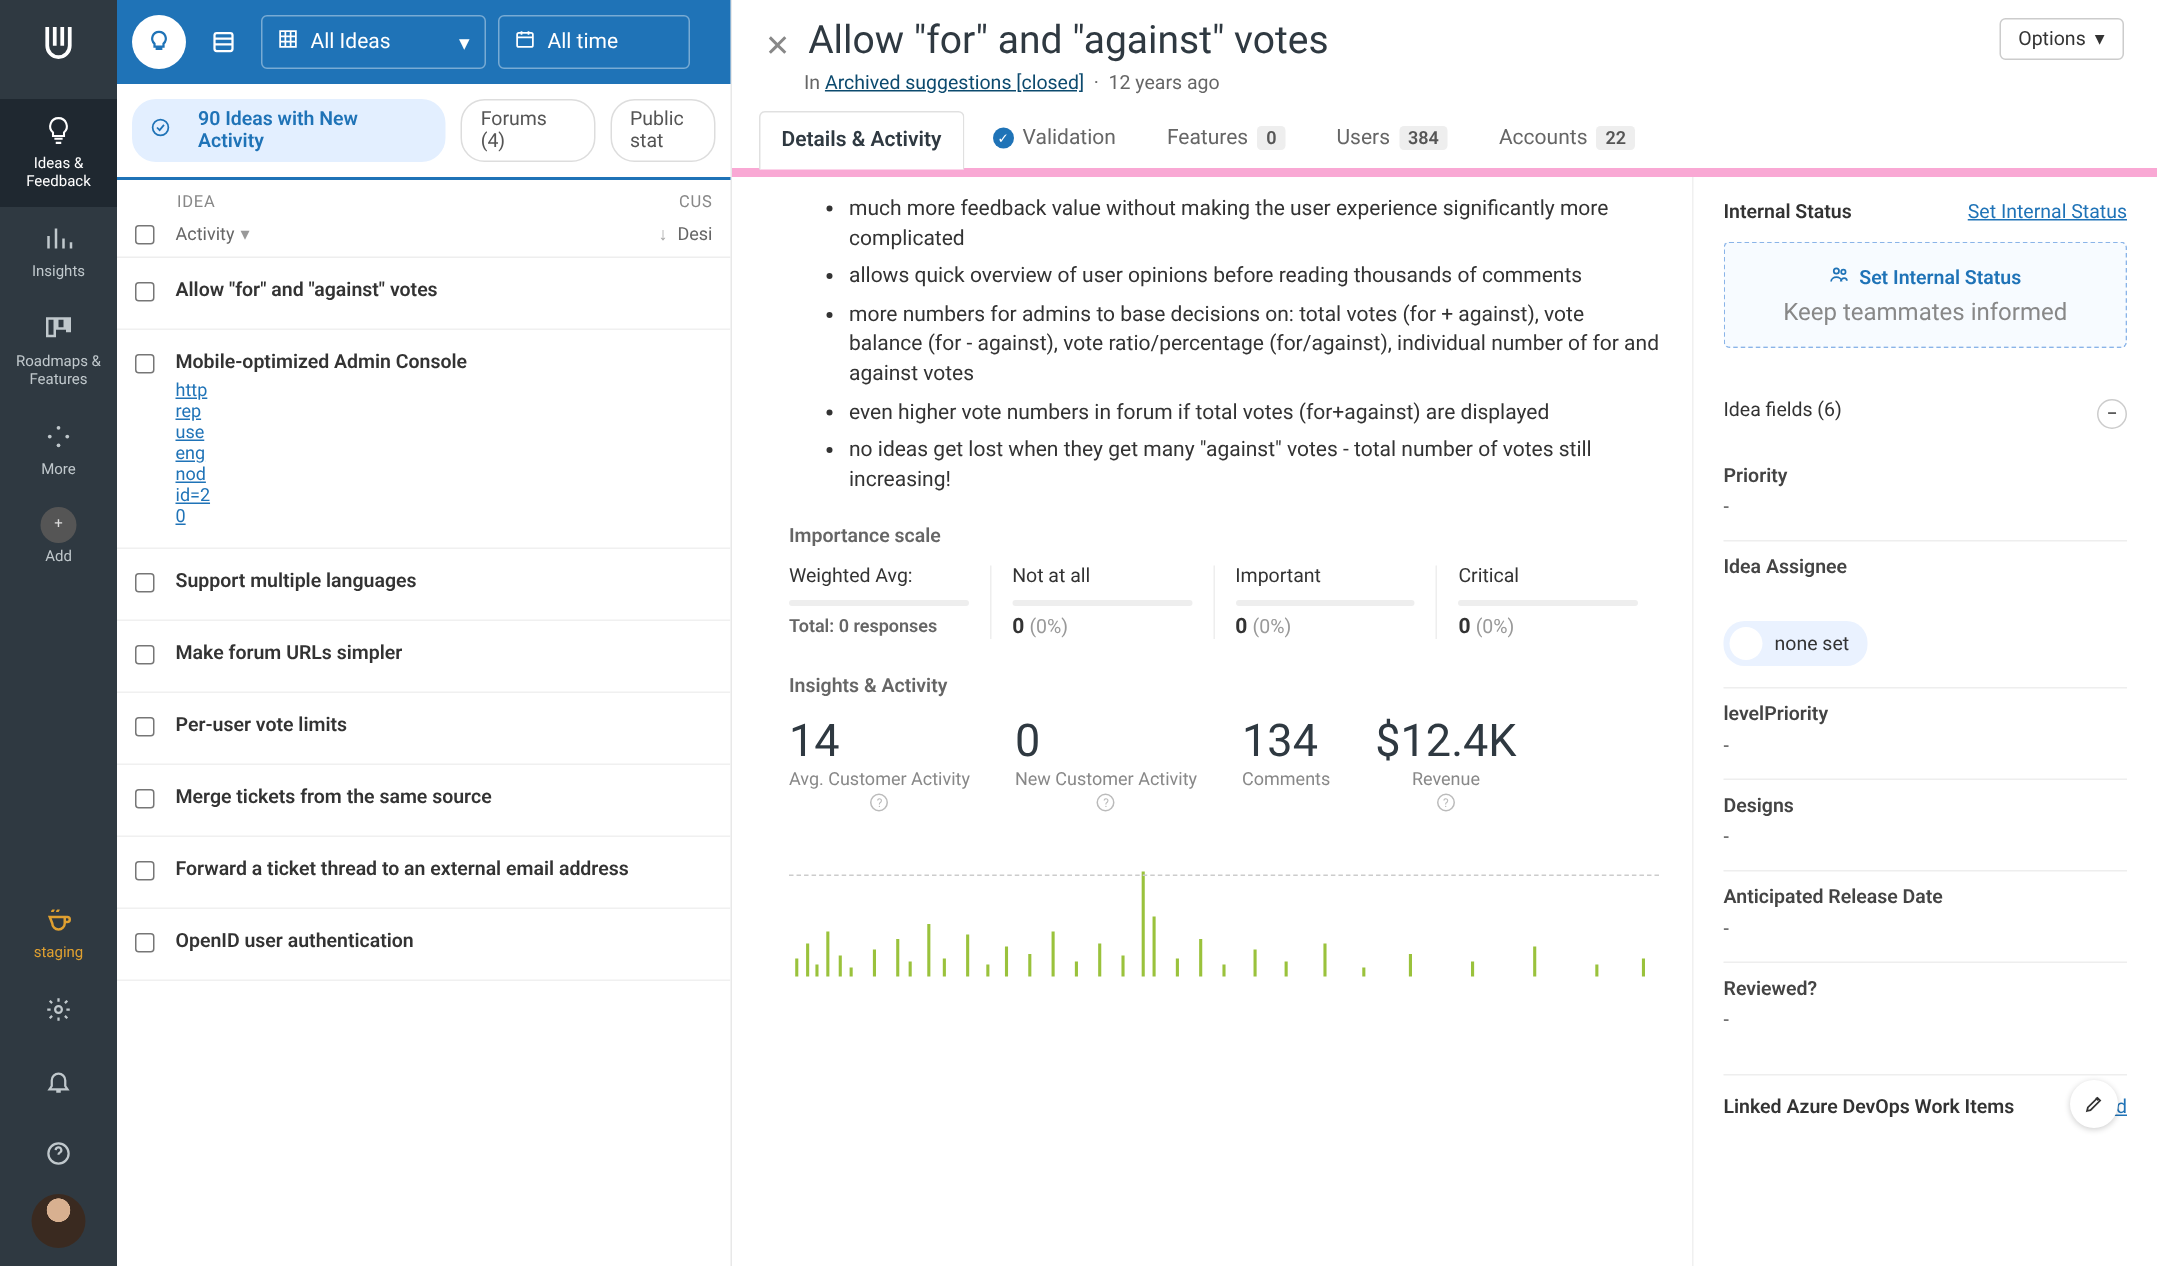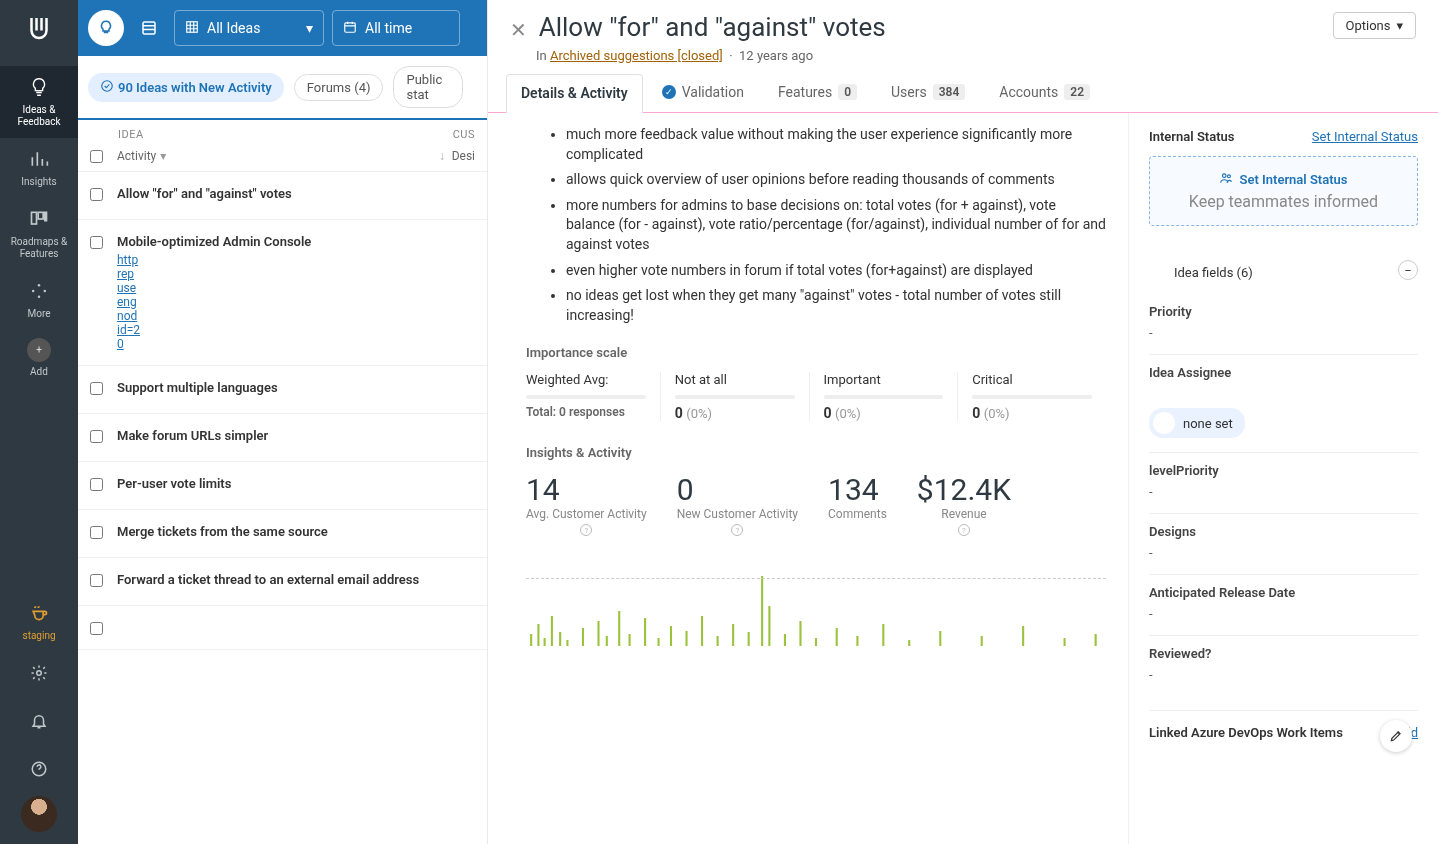--- a/index.html
+++ b/index.html
@@ -18,21 +18,21 @@
 
 
 .list-panel { width: 410px; display: flex; flex-direction: column; border-right: 1px solid #e8e8e8; }
 .blue-bar { background: #1f73b7; height: 56px; display: flex; align-items: center; padding: 0 10px; gap: 8px; }
 .blue-circle { width: 36px; height: 36px; border-radius: 50%; background: #fff; color: #1f73b7; display:flex; align-items:center; justify-content:center; }
 .blue-square { width: 34px; height: 34px; border-radius: 4px; display:flex; align-items:center; justify-content:center; color:#fff; }
 .blue-select { height: 36px; border: 1px solid rgba(255,255,255,0.4); border-radius: 4px; display: flex; align-items: center; padding: 0 10px; color: #fff; gap: 8px; font-size: 14px; }
 .blue-select .chev { margin-left: auto; }
 
 .filter-row { padding: 10px; display: flex; gap: 10px; align-items: center; border-bottom: 2px solid #1f73b7; }
-.pill-primary { background: #e3efff; color: #1f73b7; border-radius: 16px; padding: 6px 12px; font-size: 13px; font-weight:600; display:flex; align-items:center; gap:4px; }
+.pill-primary { background: #e3efff; color: #1f73b7; border-radius: 16px; padding: 6px 12px; font-size: 13px; font-weight:600; display:flex; align-items:center; gap:18px; }
 .pill-neutral { border: 1px solid #ddd; border-radius: 16px; padding: 5px 12px; font-size: 13px; color: #555; }
 
 .table-head { display: flex; padding: 8px 12px 4px; font-size: 11px; color: #888; letter-spacing: 0.5px; }
 .table-head .col-idea { flex: 1; }
 .table-subhead { display: flex; align-items: center; padding: 4px 12px 8px; font-size: 12px; color: #666; border-bottom: 1px solid #eee; }
 .table-subhead .chk { margin-right: 14px; }
 .table-subhead .sort-arrow { margin-left: auto; color:#aaa; }
 
 .idea-list { flex: 1; overflow-y: auto; }
 .idea-row { display: flex; align-items: flex-start; padding: 14px 12px; border-bottom: 1px solid #f0f0f0; font-size: 13px; cursor:pointer; }
@@ -42,23 +42,23 @@
 .idea-row .idea-link { color: #1f73b7; text-decoration: underline; word-break: break-all; font-size:12px; }
 .idea-row .cust-col { width: 35px; font-size:12px; }
 
 
 .detail-panel { flex: 1; display: flex; flex-direction: column; overflow: hidden; }
 .detail-header { padding: 12px 22px 6px; display: flex; align-items: flex-start; gap: 12px; }
 .detail-header .close-x { font-size: 20px; color: #888; cursor: pointer; margin-top:6px; }
 .detail-header h1 { font-size: 26px; font-weight: 400; color: #2f3941; }
 .detail-header .options-btn { margin-left: auto; border: 1px solid #ccc; border-radius: 4px; padding: 5px 12px; font-size: 13px; display:flex; align-items:center; gap:6px; cursor:pointer; }
 .detail-meta { padding: 0 22px 10px 48px; font-size: 13px; color: #666; }
-.detail-meta a { color: #a16207; text-decoration: underline; }
-
-.tabs { display: flex; gap: 4px; padding: 0 18px; border-bottom: 1px solid #f9a8d4; font-size: 14px; }
+.detail-meta a { color: #0c4a6e; text-decoration: underline; }
+
+.tabs { display: flex; gap: 4px; padding: 0 18px; border-bottom: 6px solid #f9a8d4; font-size: 14px; }
 .tab { padding: 10px 14px 12px; color: #666; cursor: pointer; display:flex; align-items:center; gap:6px; border:1px solid transparent; border-bottom:none; border-radius:4px 4px 0 0; }
 .tab.active { color: #2f3941; font-weight: 600; border-color:#e0e0e0; background:#fff; position:relative; top:1px; }
 .tab .badge { background: #eee; color: #555; border-radius: 3px; padding: 1px 6px; font-size: 12px; font-weight:600; }
 .tab .valid-dot { width: 14px; height: 14px; border-radius: 50%; background: #1f73b7; display:inline-flex; align-items:center; justify-content:center; color:#fff; font-size:9px; }
 
 .detail-body { flex: 1; display: flex; overflow: hidden; }
 .detail-left { flex: 1; padding: 12px 22px 0 38px; overflow-y: auto; font-size: 14px; color: #333; }
 .detail-left ul { padding-left: 40px; margin-bottom:20px; }
 .detail-left li { margin-bottom: 6px; line-height:1.4; }
 .section-label { font-size: 13px; color: #666; font-weight:600; margin: 16px 0 12px; }
@@ -77,21 +77,21 @@
 .spark { margin-top: 22px; height: 90px; position:relative; }
 .spark .dashed { position:absolute; top:20px; left:0; right:0; border-top: 1px dashed #ccc; }
 
 .detail-right { width: 310px; padding: 16px 20px; border-left: 1px solid #f0f0f0; overflow-y:auto; font-size: 13px; }
 .rside-head { display: flex; justify-content: space-between; align-items: center; margin-bottom: 12px; }
 .rside-head .hdr { font-weight:600; color:#333; }
 .rside-head a { color: #1f73b7; text-decoration: underline; font-size:13px; }
 .status-box { border: 1.5px dashed #8ab4e8; border-radius: 4px; padding: 14px; text-align: center; background:#f7fbff; margin-bottom:20px; }
 .status-box .title { color: #1f73b7; font-weight:600; display:flex; align-items:center; justify-content:center; gap:6px; margin-bottom:4px; }
 .status-box .sub { color: #888; font-size:16px; }
-.fields-head { display:flex; justify-content:space-between; align-items:flex-end; padding: 14px 0 14px; margin-left: 25px; }
+.fields-head { display:flex; justify-content:space-between; align-items:flex-start; padding: 14px 0 14px; }
 .field-block { padding: 10px 0 14px; border-top:1px solid #eee; }
 .field-block.first { border-top:none; }
 .field-label { font-weight:600; color:#444; margin-bottom:6px; }
 .field-value { color:#555; }
 .assignee-chip { background:#eaf2ff; border-radius: 14px; padding: 4px 12px 4px 4px; display:inline-flex; align-items:center; gap:8px;margin-top:22px; }
 .assignee-chip .dot { width:22px; height:22px; border-radius:50%; background:#fff; }
 .edit-fab { position:absolute; right:26px; bottom: 92px; width:32px; height:32px; border-radius:50%; box-shadow:0 1px 4px rgba(0,0,0,0.2); background:#fff; display:flex; align-items:center; justify-content:center; cursor:pointer; }
 .linked-head { display:flex; justify-content:space-between; align-items:center; margin-top:14px; padding-top:14px; border-top:1px solid #eee; }
 .linked-head .hdr { font-weight:600; }
 .linked-head a { color:#1f73b7; text-decoration:underline; }
@@ -285,20 +285,23 @@
       </div>
       <div class="idea-row">
         <input type="checkbox" style="">
         <div class="idea-main">
           <div class="idea-title">Forward a ticket thread to an external email address</div>
         </div>
         <div class="cust-col"></div>
       </div>
       <div class="idea-row">
         <input type="checkbox" style="">
+        <div class="idea-main">
+          <div class="idea-title">OpenID user authentication</div>
+        </div>
         <div class="cust-col"></div>
       </div>
     </div>
 </div>
 
 <div class="detail-panel">
   <div class="detail-header">
     <span class="close-x">✕</span>
     <h1>Allow "for" and "against" votes</h1>
     <div class="options-btn">

